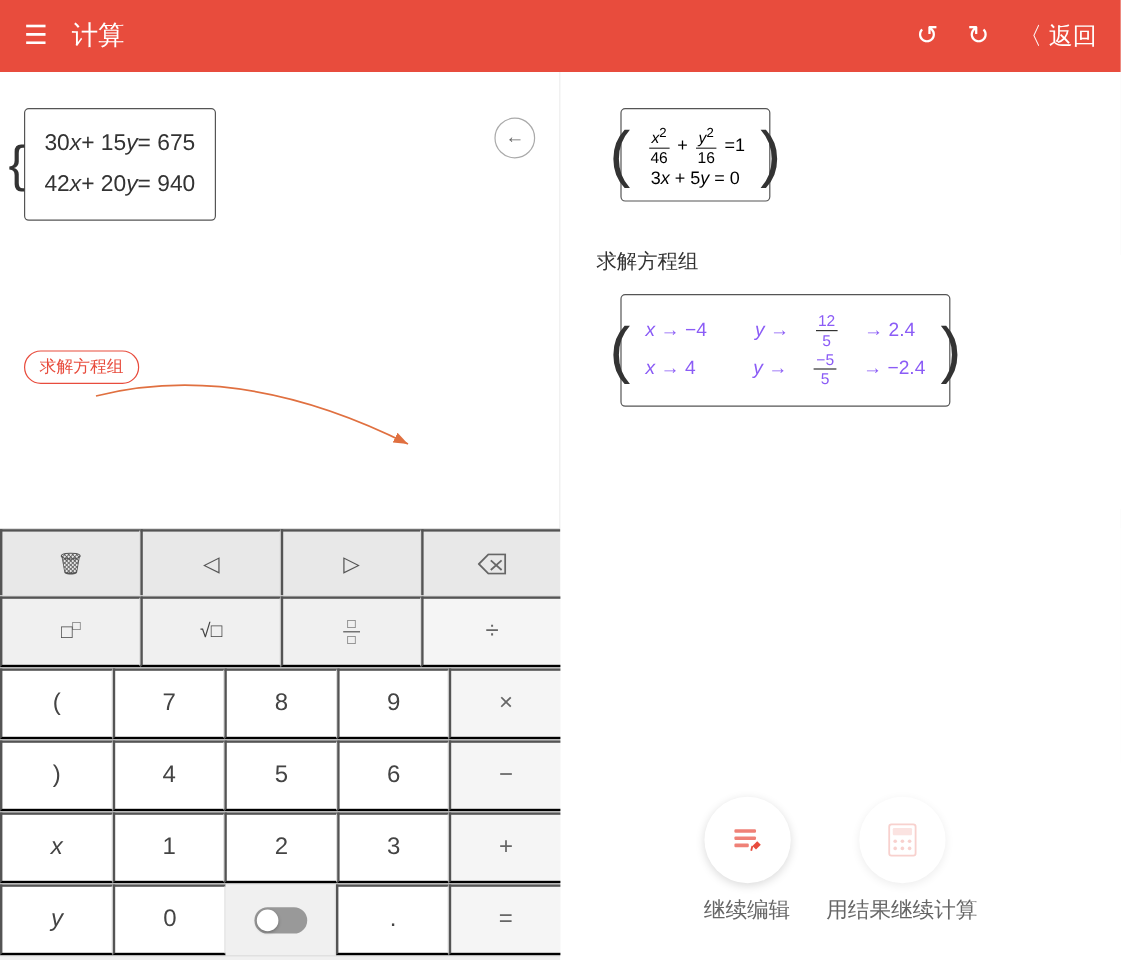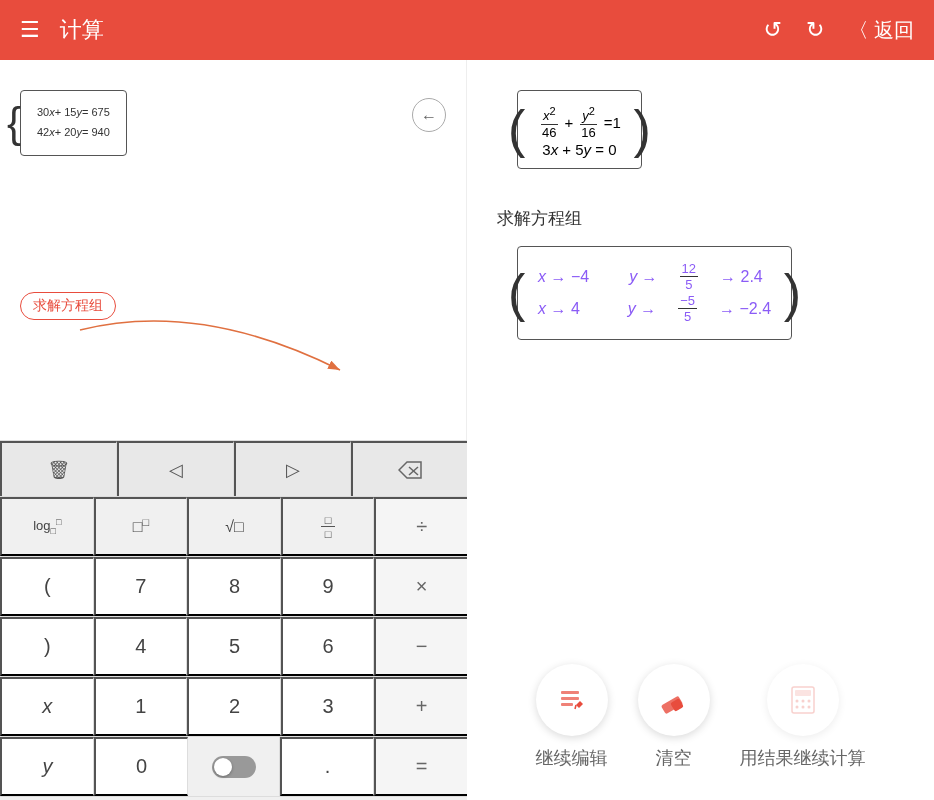--- a/index.html
+++ b/index.html
@@ -83,21 +83,21 @@
       top: 50%;
       transform: translateY(-50%);
       font-size: 42px;
       font-weight: 200;
       color: #333;
     }
 
     .eq-line {
       display: flex;
       line-height: 1.8;
-      font-size: 11px;
+      font-size: 19px;
     }
 
     .backspace-btn {
       position: absolute;
       right: 20px;
       top: 38px;
       width: 34px;
       height: 34px;
       border-radius: 50%;
       border: 1.5px solid #aaa;
@@ -446,23 +446,20 @@
         <svg width="24" height="18" viewBox="0 0 24 18">
           <path d="M9 1L1 9l8 8h14V1H9z" fill="none" stroke="#666" stroke-width="1.5"></path>
           <line x1="11" y1="6" x2="20" y2="14" stroke="#666" stroke-width="1.5"></line>
           <line x1="20" y1="6" x2="11" y2="14" stroke="#666" stroke-width="1.5"></line>
         </svg>
       </button>
     </div>
 
     <div class="kb-row">
       <button class="kb-key special">
-        <span style="font-size:13px;">log<sub style="font-size:9px;">□</sub><sup style="font-size:9px;">□</sup></span>
-      </button>
-      <button class="kb-key special">
         <span style="font-size:16px;">□<sup>□</sup></span>
       </button>
       <button class="kb-key special">
         <span style="font-size:16px;">√□</span>
       </button>
       <button class="kb-key special">
         <span style="display:flex;flex-direction:column;align-items:center;font-size:11px;gap:1px;">
           <span style="border-bottom:1px solid #555;padding:0 4px;">□</span>
           <span style="padding:0 4px;">□</span>
         </span>
@@ -523,30 +520,20 @@
             <rect x="5" y="7" width="18" height="3" rx="1" fill="#e84c3d" opacity="0.7"></rect>
             <rect x="5" y="13" width="18" height="3" rx="1" fill="#e84c3d" opacity="0.7"></rect>
             <rect x="5" y="19" width="12" height="3" rx="1" fill="#e84c3d" opacity="0.7"></rect>
             <path d="M20 21 L24 17 L27 20 L23 24 Z" fill="#e84c3d"></path>
             <line x1="20" y1="21" x2="19" y2="25" stroke="#e84c3d" stroke-width="1.5"></line>
           </svg>
         </div>
         <span class="action-label">继续编辑</span>
       </div>
 
-      <div class="action-btn-container">
-        <div class="action-circle">
-
-          <svg width="36" height="36" viewBox="0 0 36 36">
-            <rect x="6" y="18" width="20" height="10" rx="2" fill="#e84c3d" opacity="0.8" transform="rotate(-30 16 23)"></rect>
-            <rect x="16" y="18" width="10" height="10" rx="2" fill="#e84c3d" transform="rotate(-30 21 23)"></rect>
-          </svg>
-        </div>
-        <span class="action-label">清空</span>
-      </div>
 
       <div class="action-btn-container">
         <div class="action-circle disabled">
 
           <svg width="30" height="30" viewBox="0 0 30 30">
             <rect x="4" y="2" width="22" height="26" rx="2" fill="none" stroke="#e84c3d" stroke-width="1.5" opacity="0.5"></rect>
             <rect x="7" y="5" width="16" height="6" rx="1" fill="#e84c3d" opacity="0.3"></rect>
             <circle cx="9" cy="16" r="1.5" fill="#e84c3d" opacity="0.5"></circle>
             <circle cx="15" cy="16" r="1.5" fill="#e84c3d" opacity="0.5"></circle>
             <circle cx="21" cy="16" r="1.5" fill="#e84c3d" opacity="0.5"></circle>

